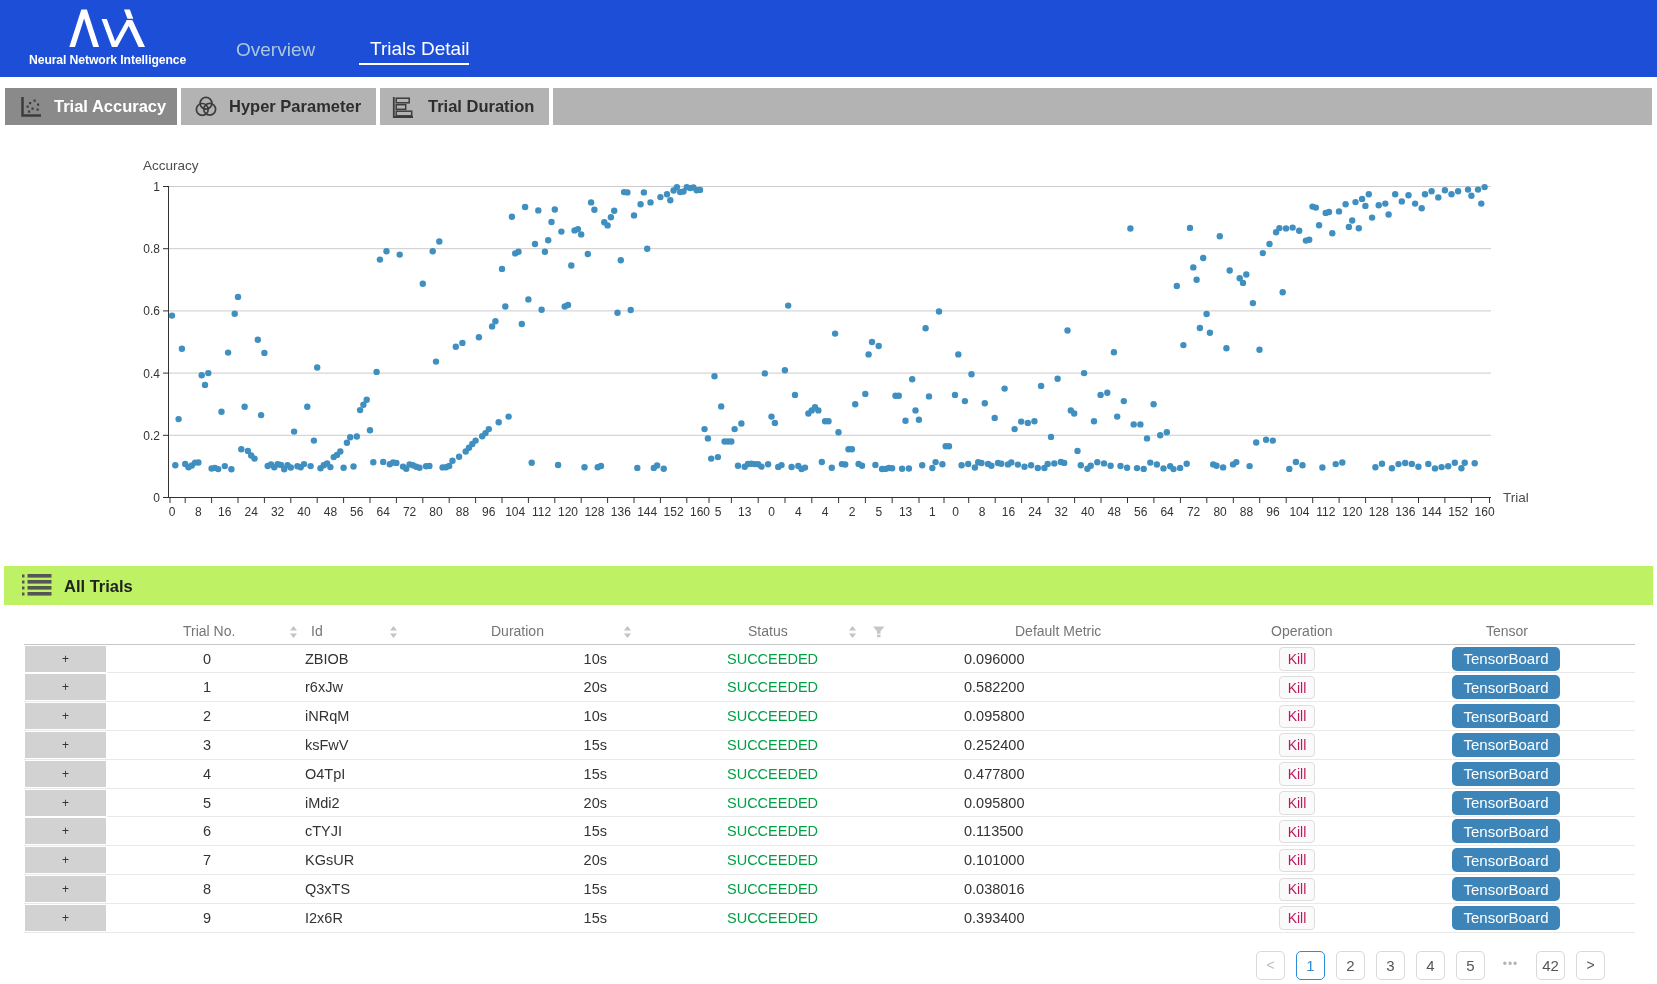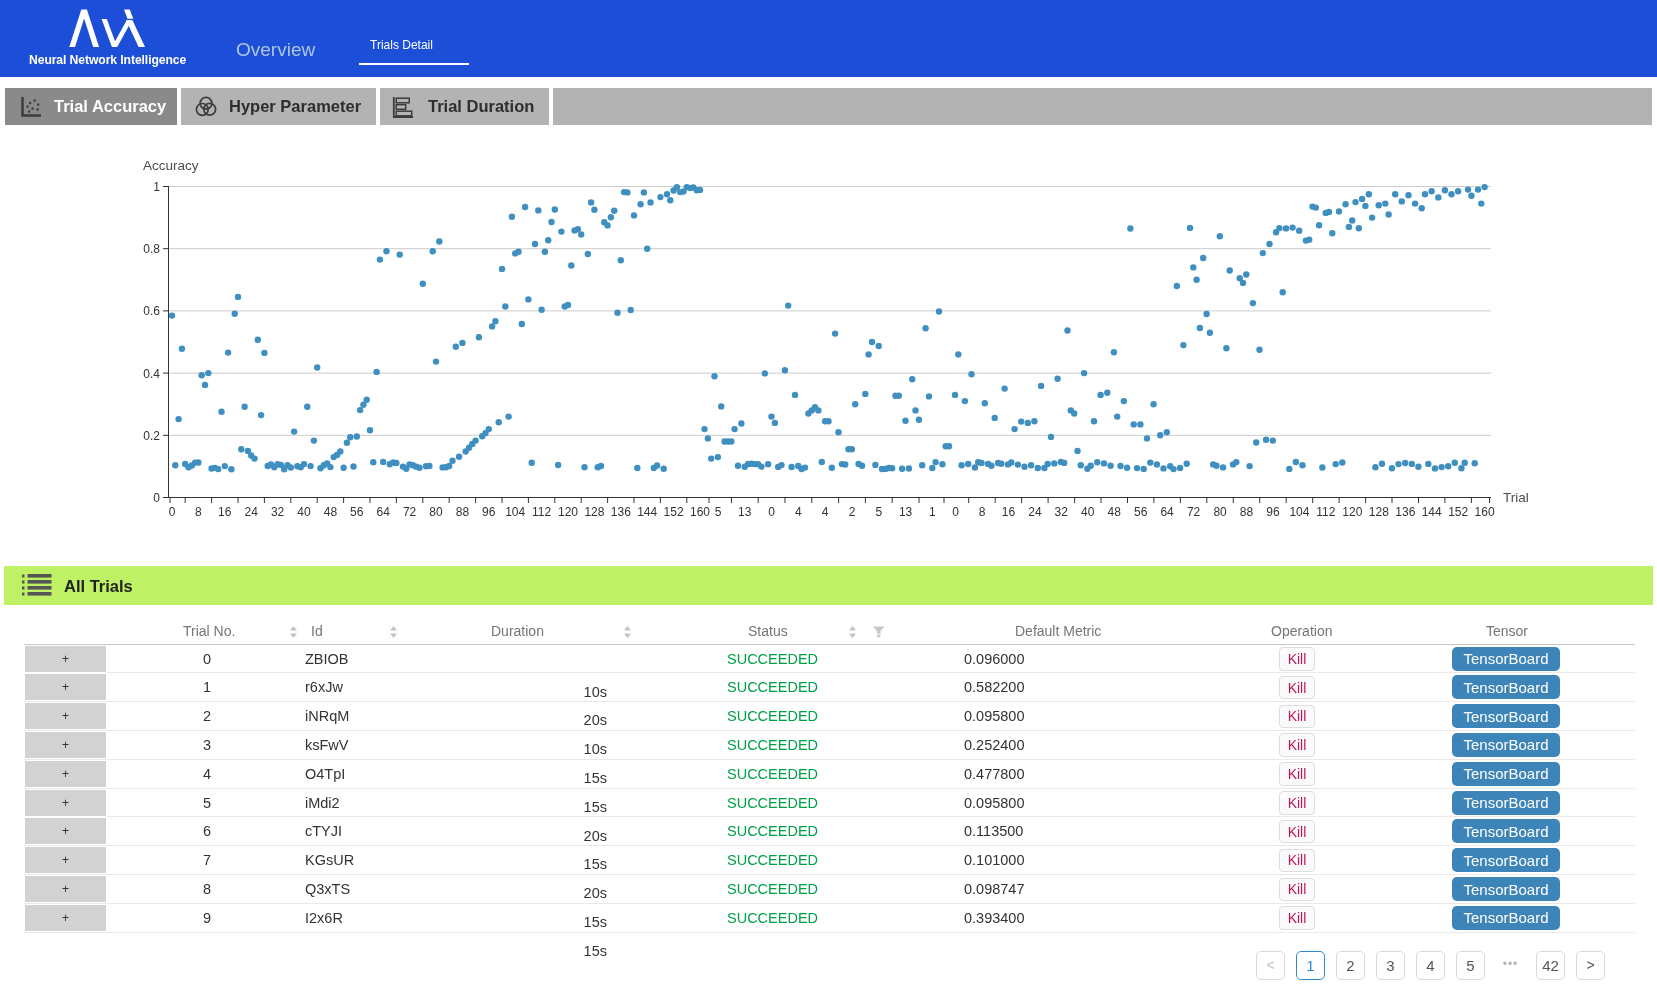--- a/index.html
+++ b/index.html
@@ -1,38 +1,38 @@
 <!DOCTYPE html>
 <html><head>
 <meta charset="utf-8">
 <style>
 * { margin:0; padding:0; box-sizing:border-box; }
 html,body { width:1657px; height:984px; background:#fff; font-family:"Liberation Sans", sans-serif; position:relative; }
 .hdr { position:absolute; left:0; top:0; width:1657px; height:77px; background:#1d4ed8; }
 .hdr .logotxt { position:absolute; left:29px; top:52.5px; color:#fff; font-weight:bold; font-size:12.2px; letter-spacing:-0.1px; white-space:nowrap; }
 .nav-ov { position:absolute; left:236px; top:39px; font-size:19px; color:#abc7de; }
-.nav-td { position:absolute; left:370px; top:38px; font-size:12px; color:#fff; }
+.nav-td { position:absolute; left:370px; top:38px; font-size:19px; color:#fff; }
 .nav-ul { position:absolute; left:359px; top:63px; width:110px; height:2px; background:#fff; }
 .tabbar { position:absolute; left:5px; top:88px; width:1647px; height:37px; }
 .tab { position:absolute; top:0; height:37px; background:#b3b3b3; color:#2e2e2e; font-size:16.5px; font-weight:bold; }
 .tab.active { background:#8a8a8a; color:#fff; }
 .tab span { position:absolute; top:9px; white-space:nowrap; }
 .xl { font-size:12px; fill:#333; }
 .yl { font-size:12px; fill:#333; }
 .atbar { position:absolute; left:4px; top:566px; width:1649px; height:39px; background:#bef264; }
 .atbar .t { position:absolute; left:60px; top:11px; font-size:16.5px; font-weight:bold; color:#222; }
 .thead { position:absolute; left:24px; top:620px; width:1611px; height:24px; font-size:14px; color:#757575; }
 .thead div { position:absolute; top:3px; }
 .hline { position:absolute; left:24px; width:1611px; height:1px; background:#c6c6c6; }
 .tbody { position:absolute; left:24px; top:644.5px; }
 .trow { position:relative; width:1611px; height:28.82px; border-bottom:1px solid #e9e9e9; font-size:14.5px; color:#333; }
 .expand { position:absolute; left:0; top:0; width:83px; height:28px; background:#d2d2d2; border:1px solid #fff; text-align:center; line-height:26px; font-size:12px; color:#333; }
 .c-no { position:absolute; left:100px; width:87px; top:6px; text-align:right; }
 .c-id { position:absolute; left:281px; top:6px; }
-.c-dur { position:absolute; left:480px; width:103px; top:6px; text-align:right;margin-top:33px; }
+.c-dur { position:absolute; left:480px; width:103px; top:6px; text-align:right; }
 .c-st { position:absolute; left:703px; top:6px; color:#00a046; }
 .c-met { position:absolute; left:940px; width:123px; top:6px; }
 .kill { position:absolute; left:1255px; top:2.5px; width:36px; height:23.5px; background:#fafafa; border:1px solid #ddd; border-radius:4px; color:#be185d; font-size:14px; font-family:inherit; }
 .tb { position:absolute; left:1428px; top:2px; width:108px; height:24px; background:#3d84b8; border:none; border-radius:5px; color:#fff; font-size:15px; font-family:inherit;text-align:center; }
 .pg { position:absolute; top:951px; width:29px; height:29px; border:1px solid #d9d9d9; border-radius:5px; background:#fff; text-align:center; line-height:27px; font-size:15px; color:#555; }
 .sorter { position:absolute; top:5px; width:9px; height:14px; }
 </style>
 </head>
 <body>
 <div class="hdr">
@@ -733,21 +733,21 @@
   <div class="c-met">0.101000</div>
   <button class="kill">Kill</button>
   <button class="tb">TensorBoard</button>
 </div>
     <div class="trow">
   <div class="expand">+</div>
   <div class="c-no">8</div>
   <div class="c-id">Q3xTS</div>
   <div class="c-dur">15s</div>
   <div class="c-st">SUCCEEDED</div>
-  <div class="c-met">0.098747</div>
+  <div class="c-met">0.038016</div>
   <button class="kill">Kill</button>
   <button class="tb">TensorBoard</button>
 </div>
     <div class="trow">
   <div class="expand">+</div>
   <div class="c-no">9</div>
   <div class="c-id">I2x6R</div>
   <div class="c-dur">15s</div>
   <div class="c-st">SUCCEEDED</div>
   <div class="c-met">0.393400</div>

